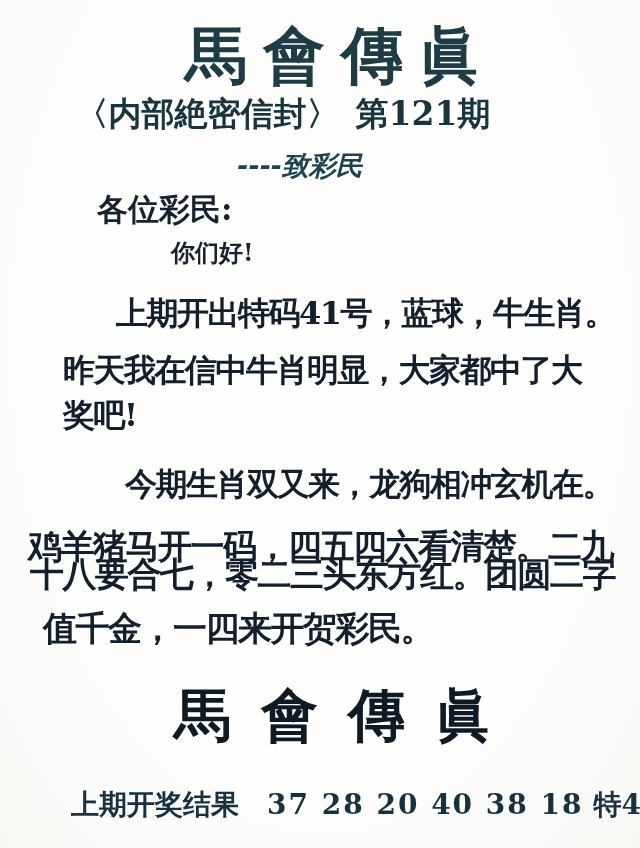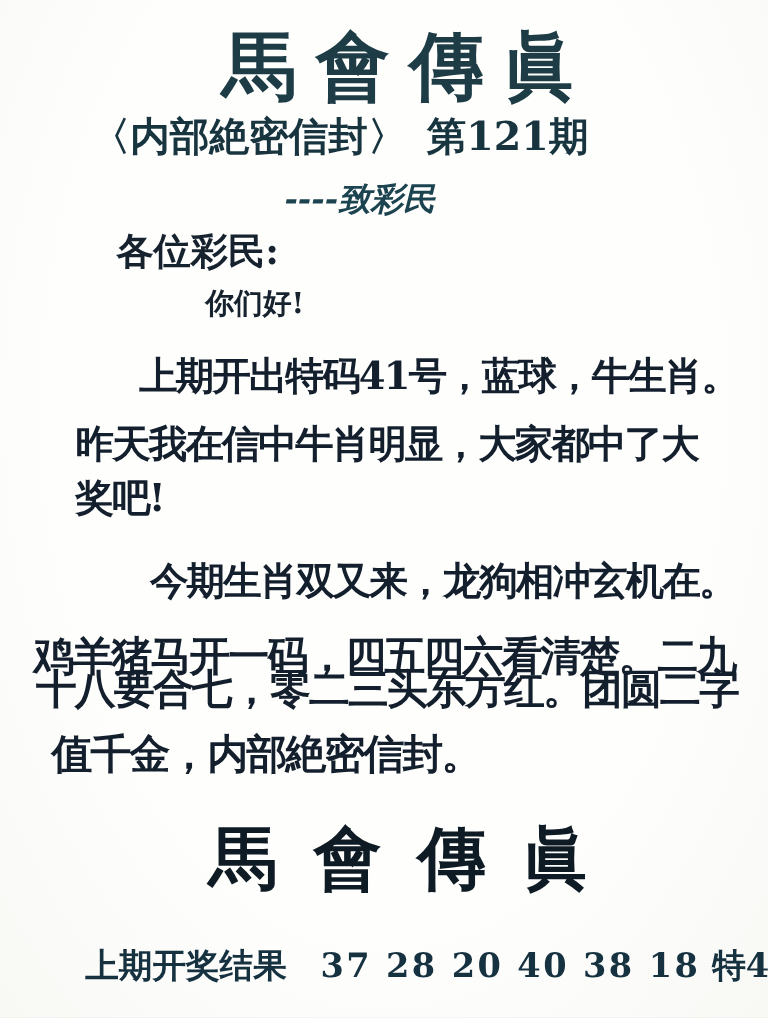--- a/index.html
+++ b/index.html
@@ -104,21 +104,21 @@
 
   <div class="abs greeting">你们好!</div>
 
   <div class="abs body-line p1l1">上期开出特码41号，蓝球，牛生肖。</div>
   <div class="abs body-line p1l2">昨天我在信中牛肖明显，大家都中了大</div>
   <div class="abs body-line p1l3">奖吧!</div>
 
   <div class="abs body-line p2l1">今期生肖双又来，龙狗相冲玄机在。</div>
   <div class="abs body-line p2l2">鸡羊猪马开一码，四五四六看清楚。二九</div>
   <div class="abs body-line p2l3">十八要合七，零二三头东方红。团圆二字</div>
-  <div class="abs body-line p2l4">值千金，内部絶密信封。</div>
+  <div class="abs body-line p2l4">值千金，一四来开贺彩民。</div>
 
   <div class="abs signature">馬會傳眞</div>
 
   <div class="abs results">
     <span>上期开奖结果</span><span class="nums">37 28 20 40 38 18</span><span class="special">特41</span>
   </div>
 
 </div>
 
 </body></html>

